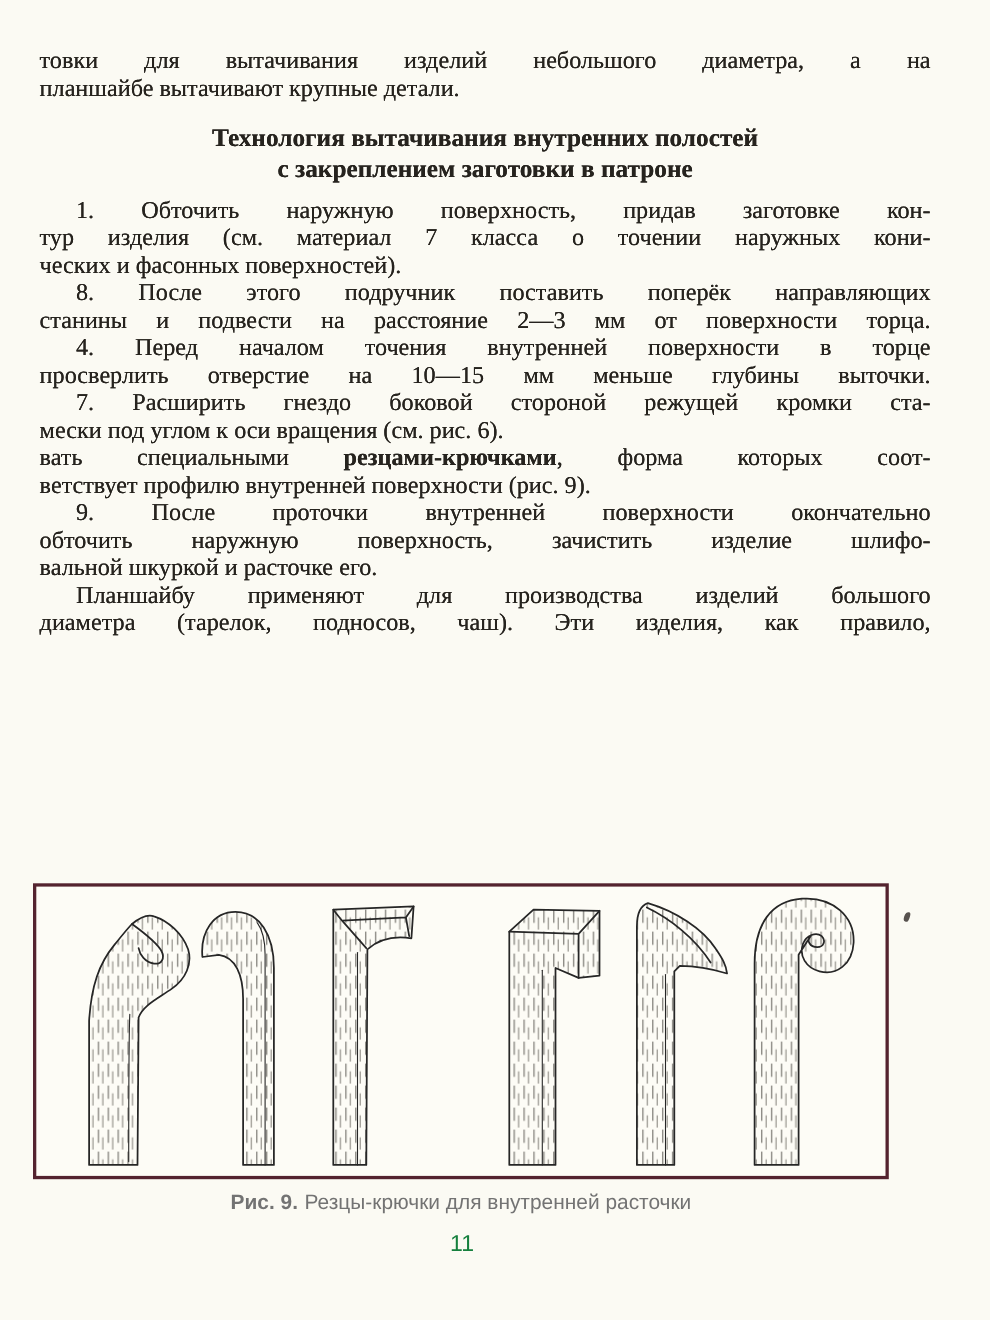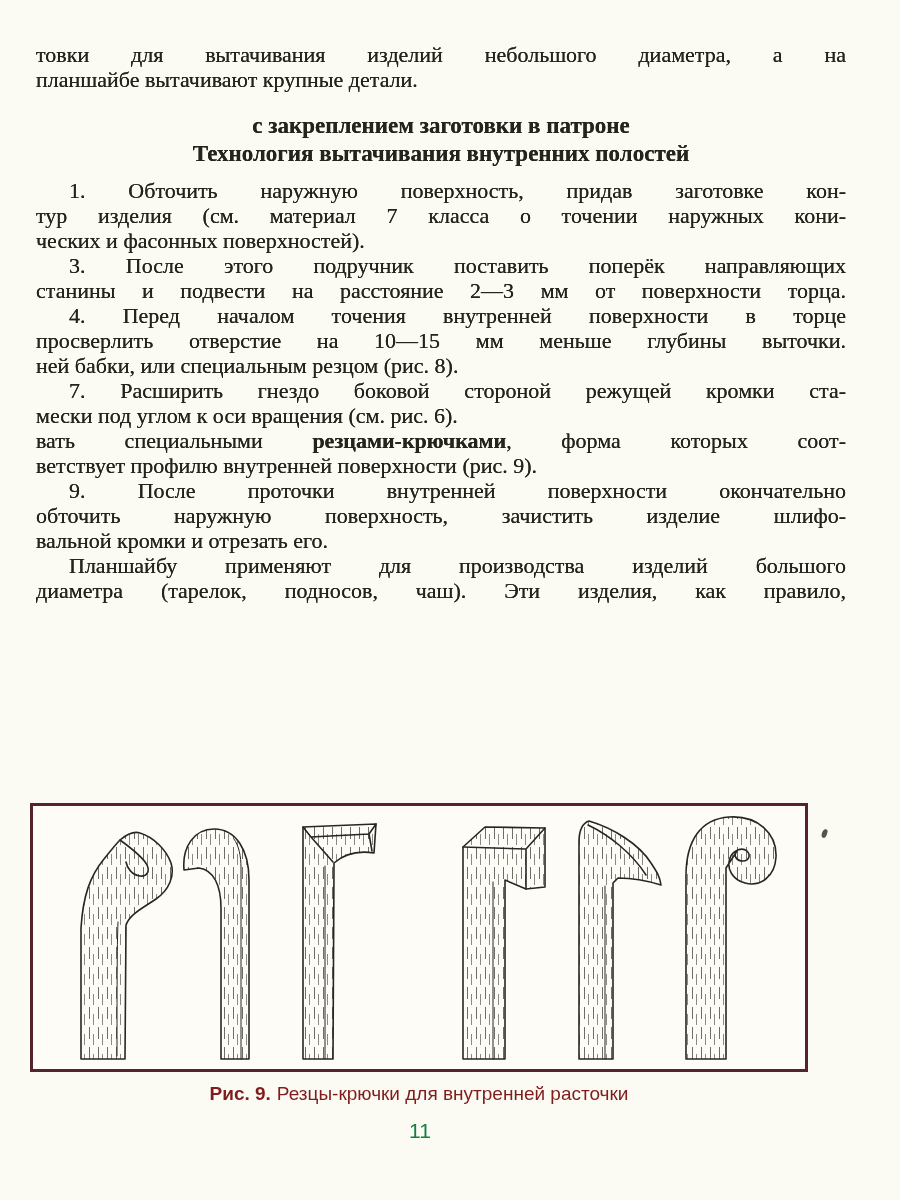--- a/index.html
+++ b/index.html
@@ -39,21 +39,21 @@
     border:3px solid #54232f;
     background:#fdfcf6;
     box-sizing:content-box;
   }
   .fig-svg { display:block; width:772px; height:263px; }
 
   .caption {
     position:absolute; left:30px; top:1083px; width:778px;
     text-align:center;
     font-family:"Liberation Sans", sans-serif;
-    font-size:19px; color:#7f1d1d;
+    font-size:19px; color:#737373;
   }
   .caption b { margin-right:6px; }
 
   .pageno {
     position:absolute; left:0; top:1119px; width:840px;
     text-align:center;
     font-family:"Liberation Sans", sans-serif;
     font-size:21px; color:#15803d;
   }
 
@@ -70,60 +70,59 @@
 <div class="page">
 
   <main class="body-text">
 
     <p class="para">
       <span class="line">товки для вытачивания изделий небольшого диаметра, а на</span>
       <span class="line end">планшайбе вытачивают крупные детали.</span>
     </p>
 
     <h1 class="heading">
+      <span class="hline">Технология вытачивания внутренних полостей</span>
       <span class="hline">с закреплением заготовки в патроне</span>
-      <span class="hline">Технология вытачивания внутренних полостей</span>
     </h1>
 
     <p class="para">
       <span class="line ind">1. Обточить наружную поверхность, придав заготовке кон-</span>
       <span class="line">тур изделия (см. материал 7 класса о точении наружных кони-</span>
       <span class="line end">ческих и фасонных поверхностей).</span>
     </p>
 
 
     <p class="para">
-      <span class="line ind">3. После этого подручник поставить поперёк направляющих</span>
+      <span class="line ind">8. После этого подручник поставить поперёк направляющих</span>
       <span class="line">станины и подвести на расстояние 2—3 мм от поверхности торца.</span>
     </p>
 
     <p class="para">
       <span class="line ind">4. Перед началом точения внутренней поверхности в торце</span>
       <span class="line">просверлить отверстие на 10—15 мм меньше глубины выточки.</span>
-      <span class="line end">ней бабки, или специальным резцом (рис. 8).</span>
     </p>
 
 
 
     <p class="para">
       <span class="line ind">7. Расширить гнездо боковой стороной режущей кромки ста-</span>
       <span class="line end">мески под углом к оси вращения (см. рис. 6).</span>
     </p>
 
     <p class="para">
       <span class="line">
         <span>вать специальными </span><b class="bold-term">резцами-крючками</b><span>, форма которых соот-</span>
       </span>
       <span class="line end">ветствует профилю внутренней поверхности (рис. 9).</span>
     </p>
 
     <p class="para">
       <span class="line ind">9. После проточки внутренней поверхности окончательно</span>
       <span class="line">обточить наружную поверхность, зачистить изделие шлифо-</span>
-      <span class="line end">вальной кромки и отрезать его.</span>
+      <span class="line end">вальной шкуркой и расточке его.</span>
     </p>
 
     <p class="para">
       <span class="line ind">Планшайбу применяют для производства изделий большого</span>
       <span class="line">диаметра (тарелок, подносов, чаш). Эти изделия, как правило,</span>
     </p>
 
   </main>
 
   <figure class="figure-frame" style="margin:0;">

